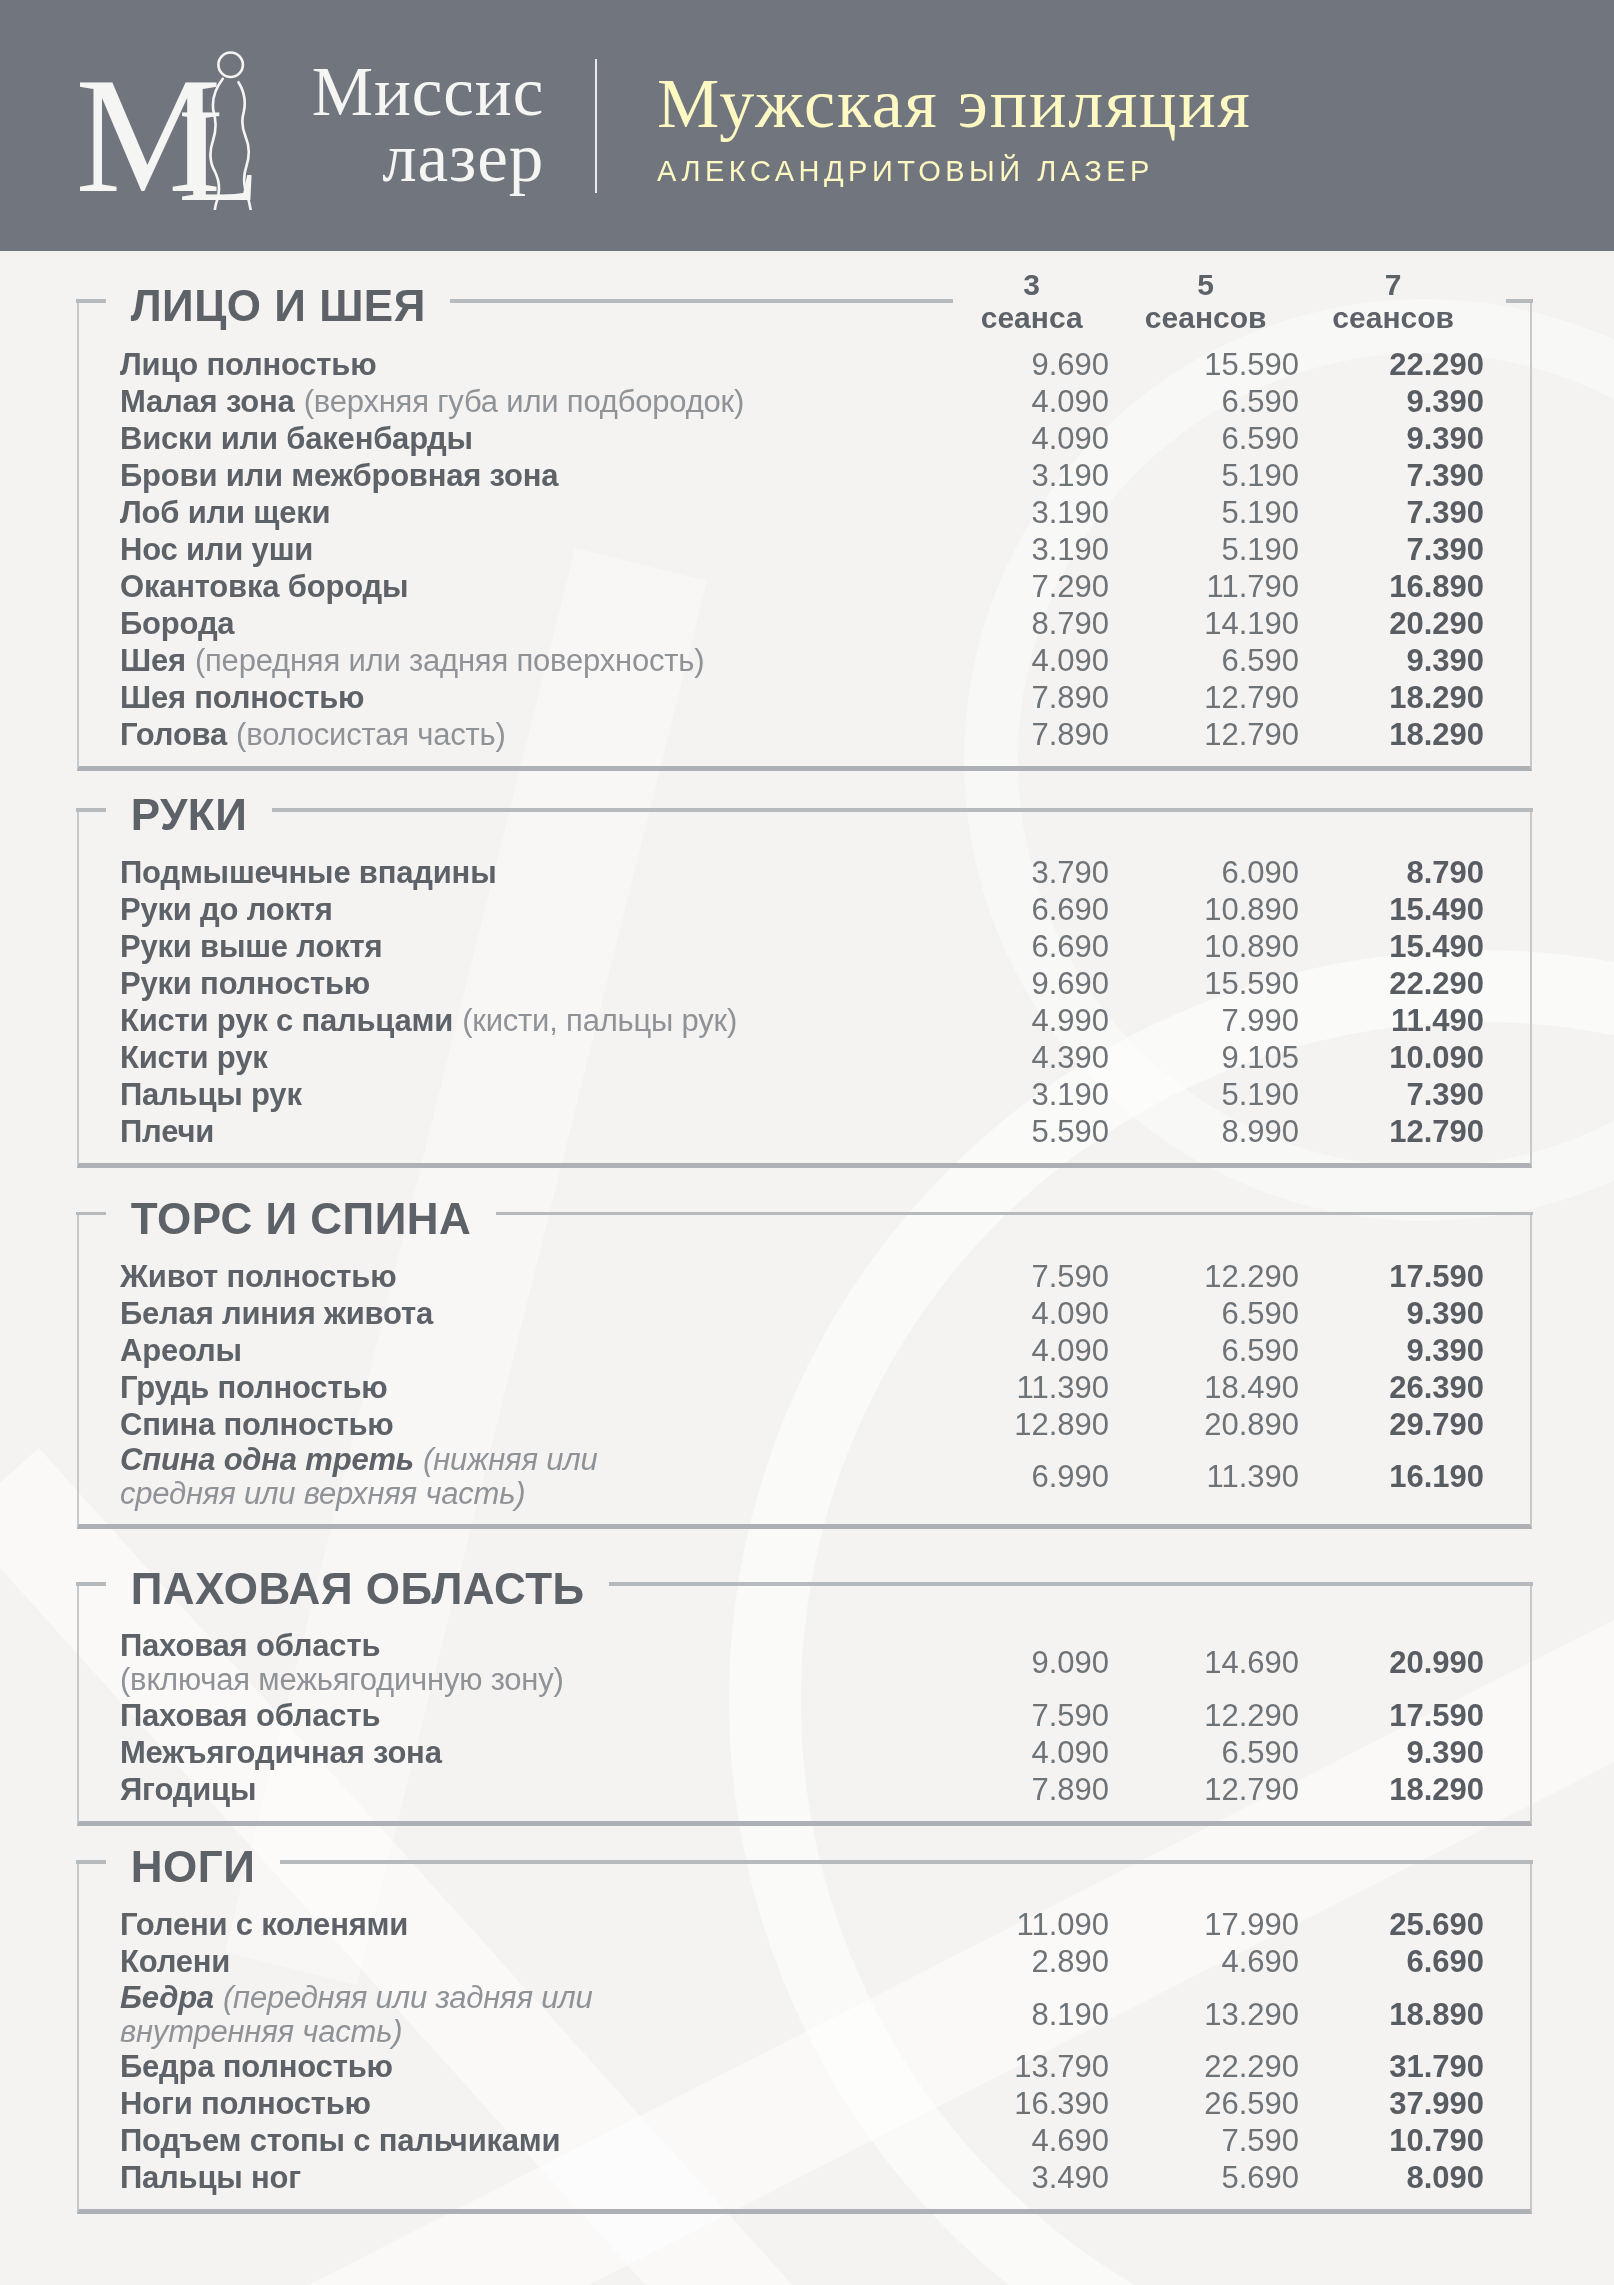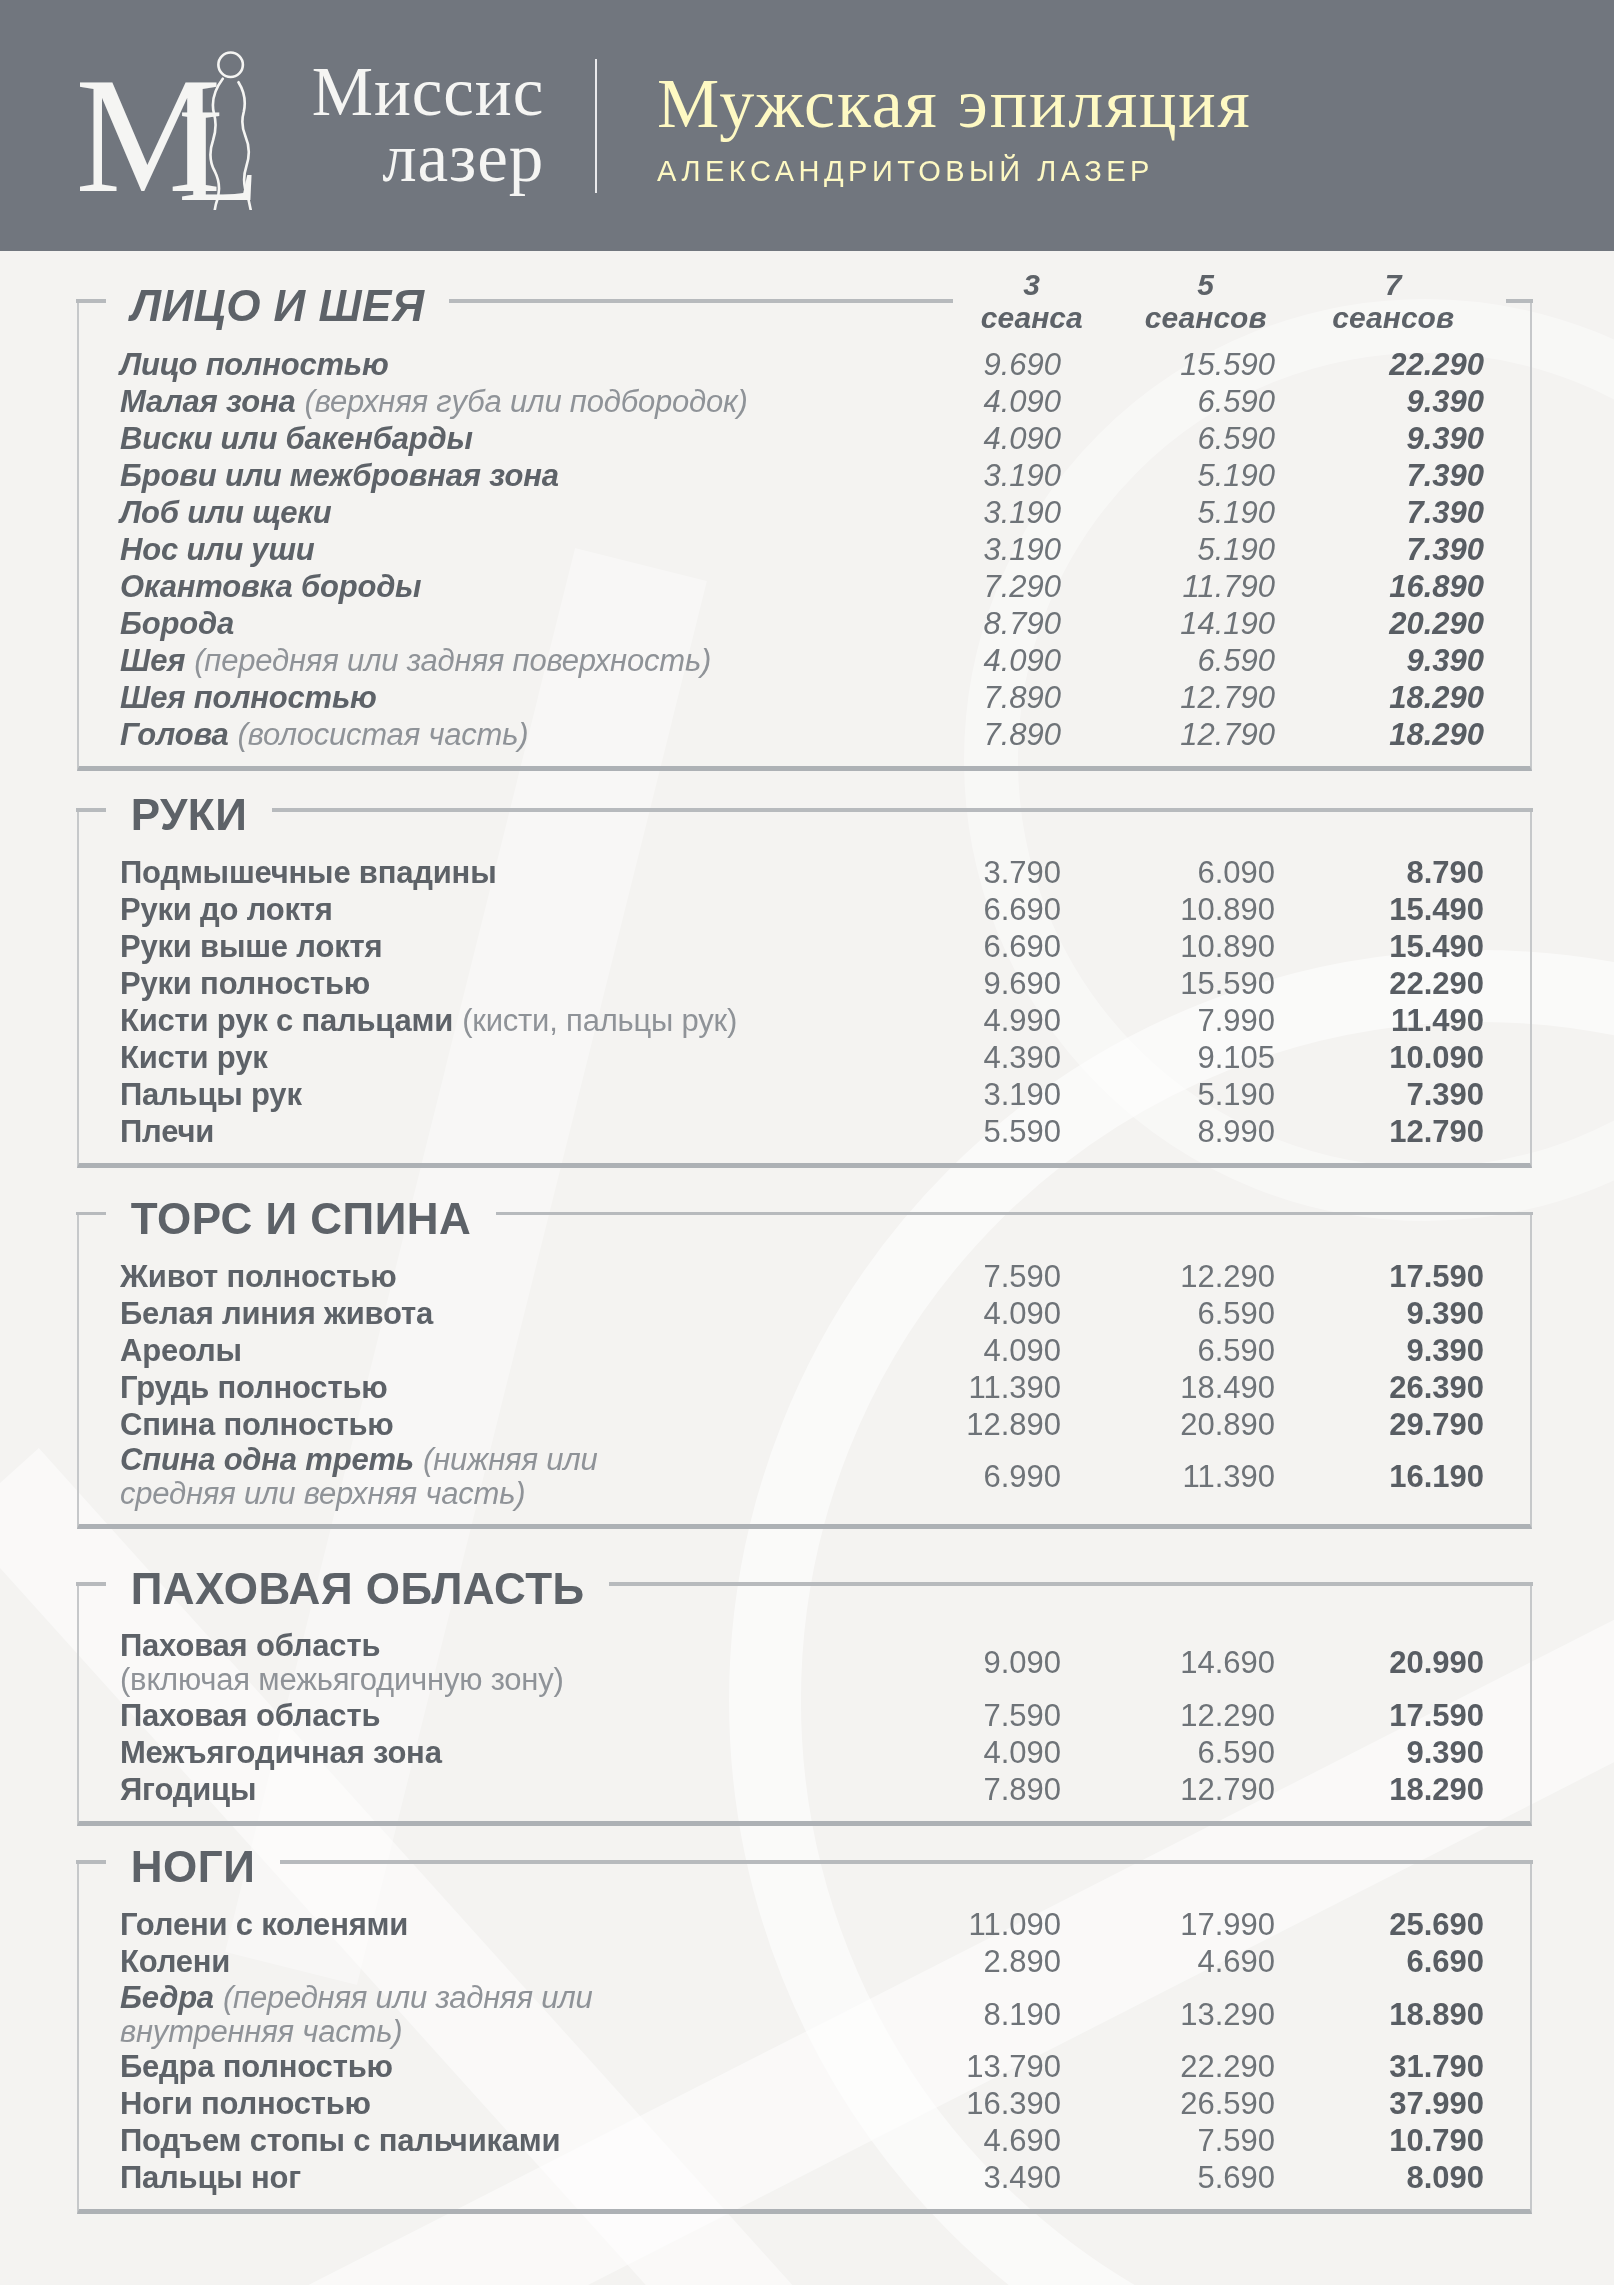--- a/index.html
+++ b/index.html
@@ -31,36 +31,36 @@
   .title-block { margin-left:60px; color:#fef9c3; }
   .doc-title { font-family:"Liberation Serif", serif; font-size:70px; letter-spacing:1.8px; white-space:nowrap; }
   .doc-subtitle { font-size:29px; letter-spacing:4.5px; margin-top:11px; white-space:nowrap; }
 
   
   main { position:relative; z-index:1; padding:0 83px 0 77px; }
   .box { position:relative;
     border:2.7px solid #c6c8ca; border-top:none;
     border-bottom:5.4px solid #adb1b5; }
   .box + .box { }
-  .s1 { margin-top:52px;font-style:italic; } .s2 { margin-top:41px; } .s3 { margin-top:47px; }
+  .s1 { margin-top:52px; } .s2 { margin-top:41px; } .s3 { margin-top:47px; }
   .s4 { margin-top:57px; } .s5 { margin-top:38px; }
 
   .head { position:absolute; left:-2.7px; right:-2.7px; top:-1.8px;
     transform:translateY(-50%); display:flex; align-items:center; }
   .dash { width:30px; height:3.6px; background:#b7babd; flex:none; }
   .sec-title { font-size:44px; font-weight:bold; color:#5d6268;
     margin:0 24.4px; letter-spacing:0.5px; white-space:nowrap; transform:translateY(4.5px); }
   .rule { flex:1; height:3.6px; background:#b7babd; }
   .cols { width:534px; flex:none; display:grid; grid-template-columns:158px 190px 185px; }
   .col { text-align:center; font-weight:bold; font-size:30px; line-height:33px; color:#5d6268; }
   .dash-right { width:27px; height:3.6px; background:#b7babd; flex:none; margin-left:19px; }
 
   .rows { padding:43px 46px 12.7px 41px; }
   .row { display:grid; grid-template-columns:1fr 158px 190px 185px;
-    align-items:center; min-height:37px;gap:24px; }
+    align-items:center; min-height:37px; }
   .label { font-size:31px; font-weight:bold; color:#5d6268;
     line-height:34px; letter-spacing:-0.2px; }
   .label.narrow .inner { display:inline-block; max-width:561px;font-style:italic; }
   .note { font-weight:normal; color:#8f9398; margin-left:9px; }
   .note.block { display:block; margin-left:0; }
   .price { text-align:right; font-size:31px; color:#6e7378; letter-spacing:0; }
   .price.p7 { font-weight:bold; color:#585d63; }
 </style>
 </head>
 <body>

